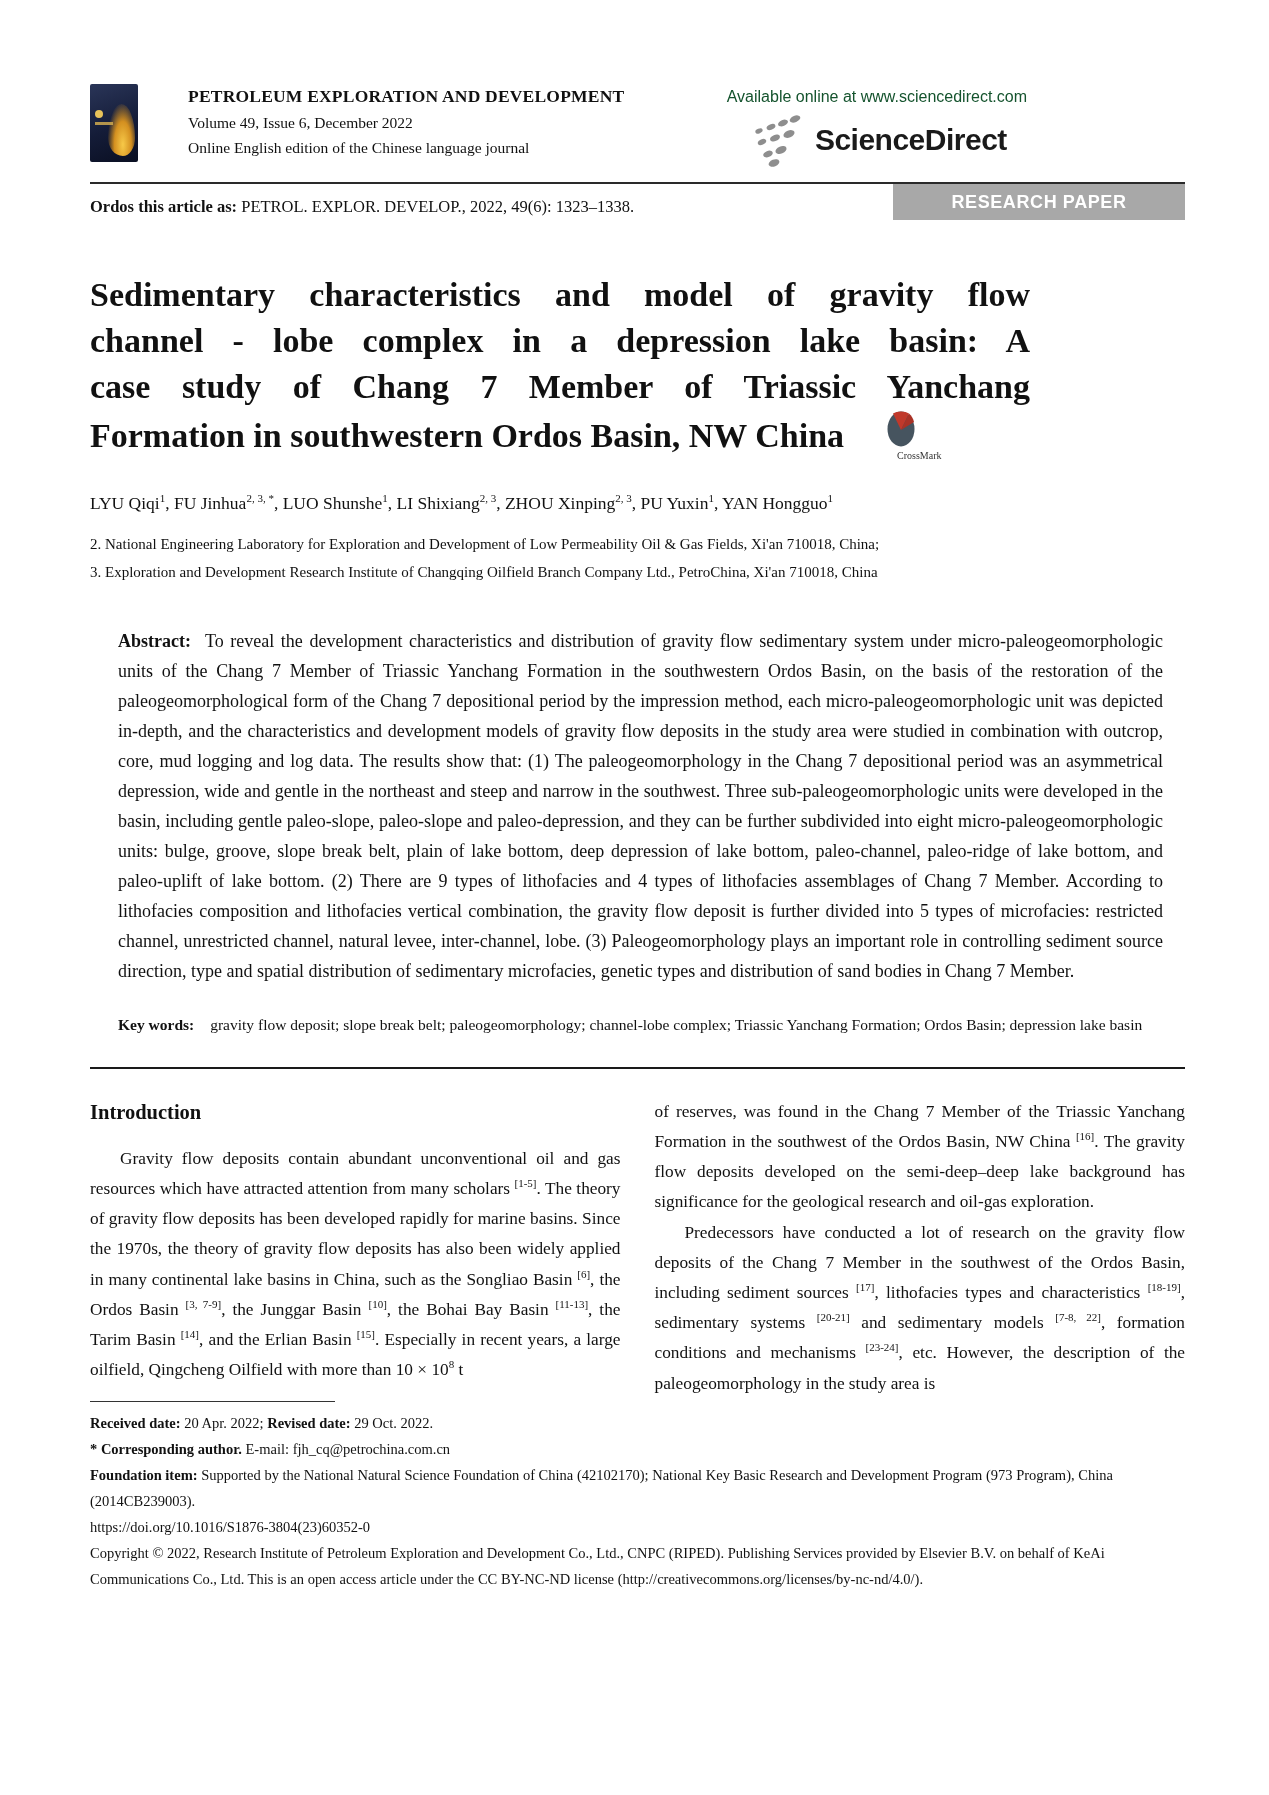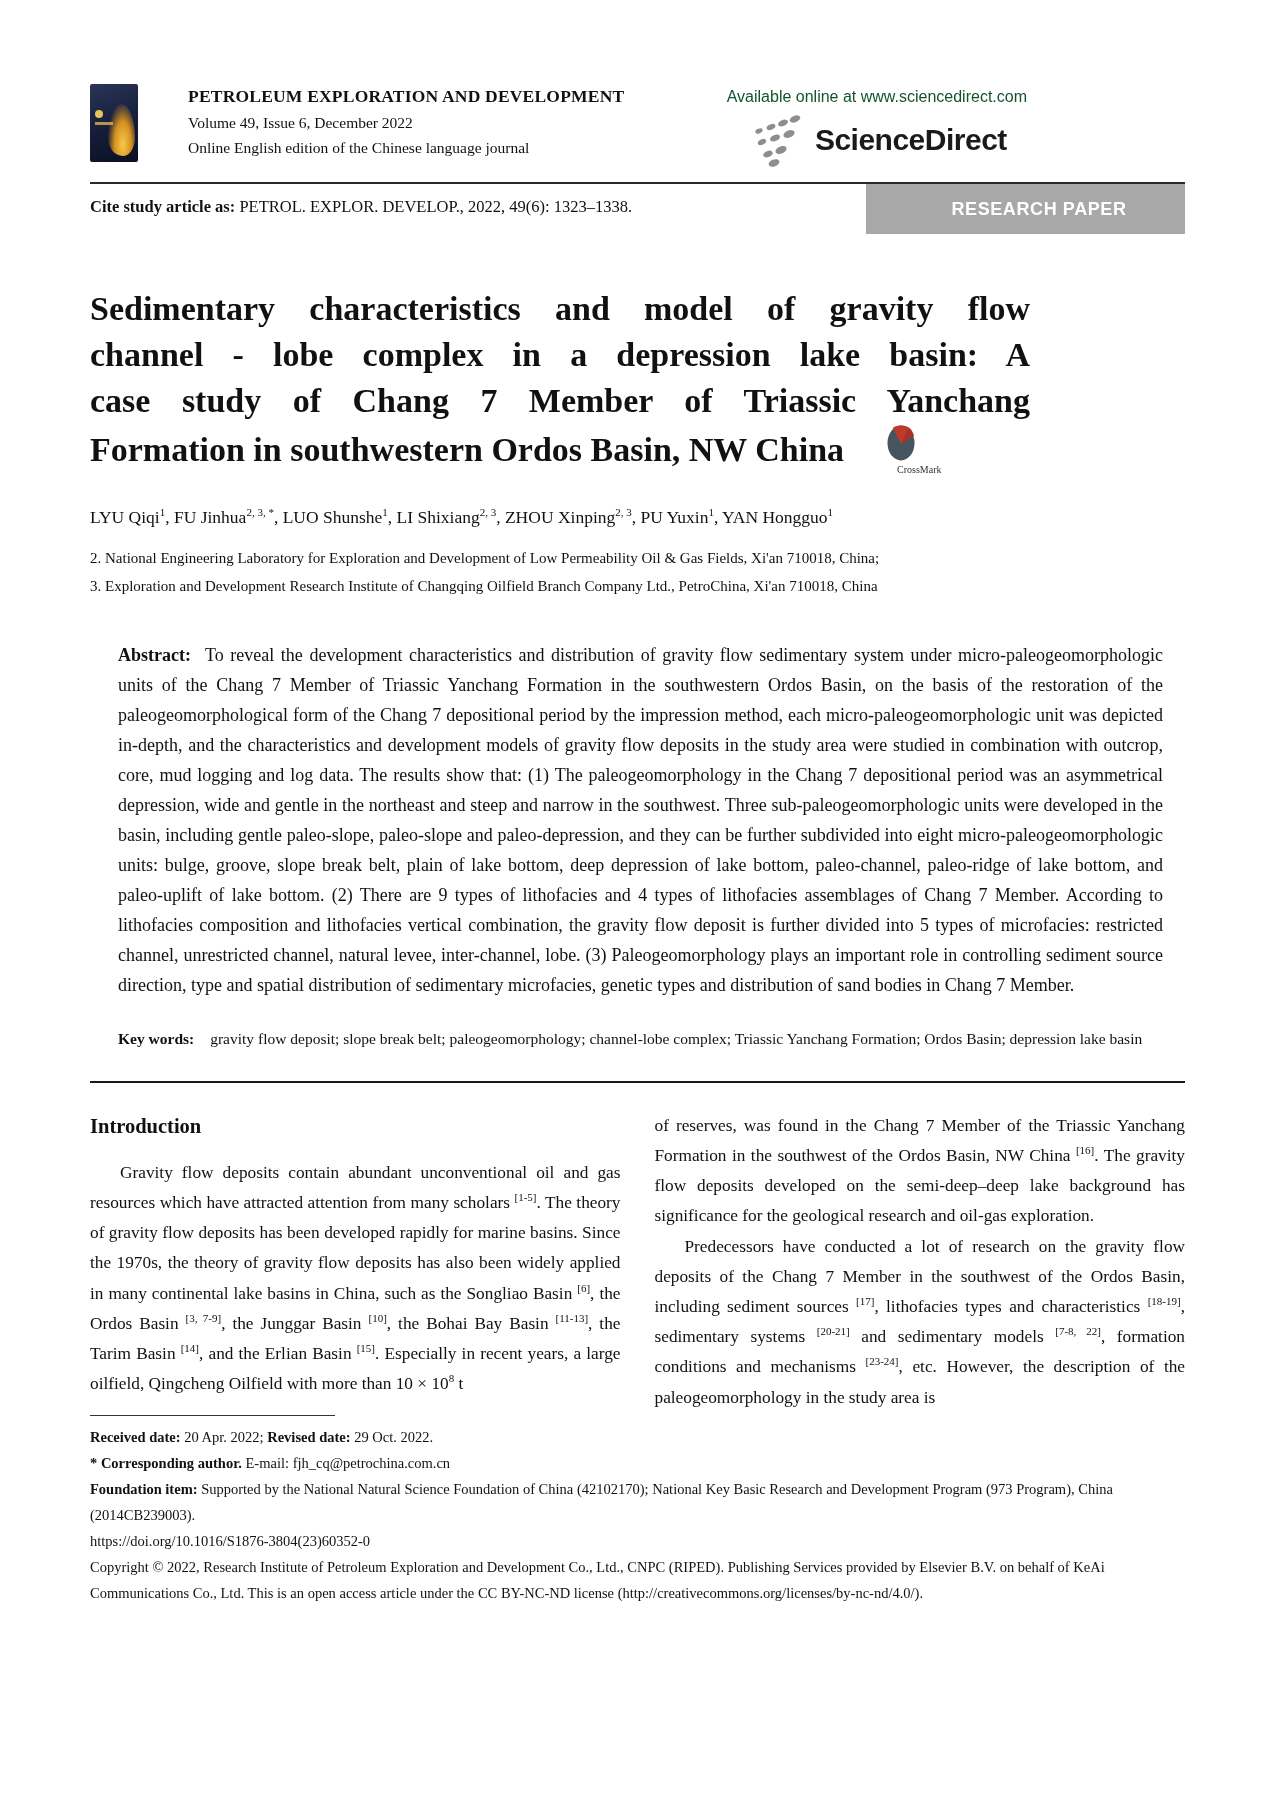--- a/index.html
+++ b/index.html
@@ -25,23 +25,23 @@
   .header-right{text-align:center;margin-top:4px;margin-right:158px;}
   .avail{font-family:"Liberation Sans", sans-serif;font-size:16px;color:#14532d;}
   .sd-logo{display:flex;align-items:center;justify-content:center;margin-top:6px;}
   .sd-swoosh{margin-right:6px;}
   .sd-name{font-family:"Liberation Sans", sans-serif;font-weight:bold;font-size:30px;
     letter-spacing:-.5px;color:#1a1a1a;}
   .rule{border:0;border-top:2.5px solid #2a2a2a;margin:14px 0 0 0;}
   
   .cite-row{display:flex;justify-content:space-between;align-items:flex-start;}
   .cite-text{font-size:16.5px;margin-top:13px;}
-  .badge{width:292px;height:50px;background:#a8a8a8;display:flex;align-items:center;justify-content:center;
+  .badge{width:292px;height:36px;background:#a8a8a8;display:flex;align-items:center;justify-content:center;
     font-family:"Liberation Sans", sans-serif;font-weight:bold;font-size:18px;color:#ffffff;
-    letter-spacing:.6px;flex:none;padding-left:27px;}
+    letter-spacing:.6px;flex:none;}
   
   .title-block{margin-top:52px;width:940px;font-weight:bold;font-size:34px;line-height:46px;}
   .title-line{text-align:justify;text-align-last:justify;}
   .title-line.last{text-align-last:left;display:flex;align-items:center;}
   .crossmark{display:inline-flex;flex-direction:column;align-items:center;margin-left:16px;flex:none;}
   .crossmark-label{font-size:10px;font-weight:normal;line-height:12px;color:#333;padding-left:37px;}
   
   .authors{margin-top:30px;font-size:17.5px;}
   .authors sup{font-size:11px;}
   .affils{margin-top:16px;}
@@ -100,21 +100,21 @@
       </svg>
       <span class="sd-name">ScienceDirect</span>
     </div>
   </div>
 </div>
 
 <hr class="rule">
 
 <div class="cite-row">
   <div class="cite-text">
-    <b>Cite study article as:</b>
+    <b>Ordos this article as:</b>
     <span>PETROL. EXPLOR. DEVELOP., 2022, 49(6): 1323–1338.</span>
   </div>
   <div class="badge">RESEARCH PAPER</div>
 </div>
 
 <h1 class="title-block" style="margin:52px 0 0 0;">
   <div class="title-line">Sedimentary characteristics and model of gravity flow</div>
   <div class="title-line">channel - lobe complex in a depression lake basin: A</div>
   <div class="title-line">case study of Chang 7 Member of Triassic Yanchang</div>
   <div class="title-line last">

